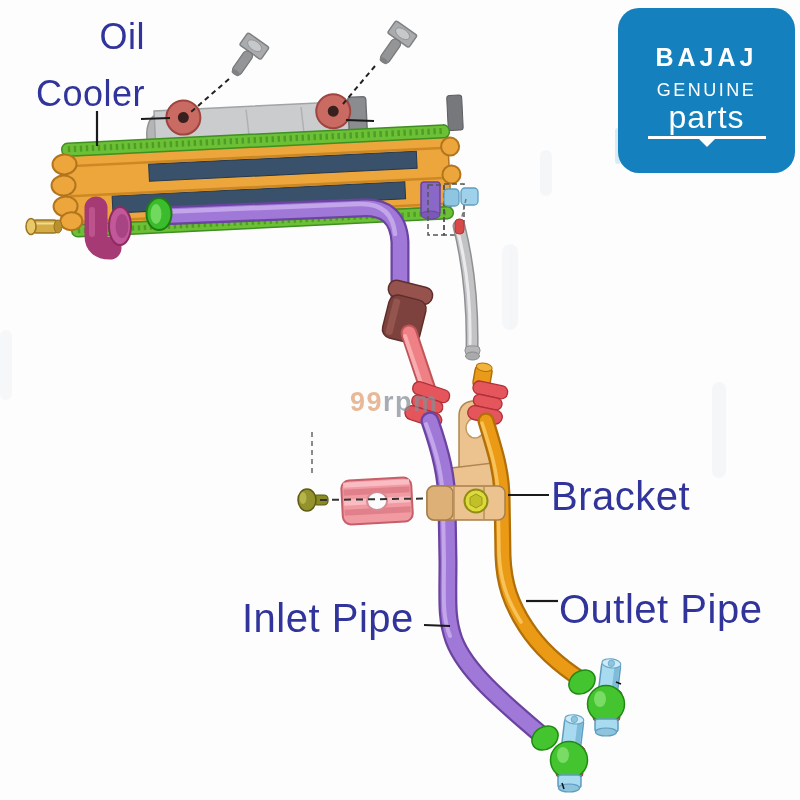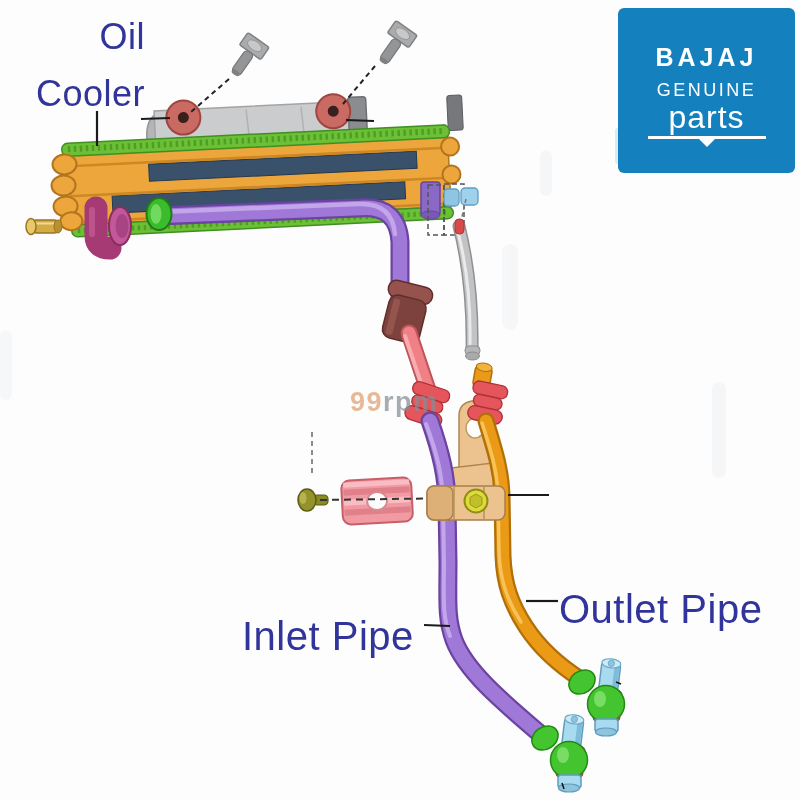--- a/index.html
+++ b/index.html
@@ -2,23 +2,23 @@
 <html><head>
 <meta charset="utf-8">
 <style>
   html,body{margin:0;padding:0;}
   body{width:800px;height:800px;overflow:hidden;background:#fdfdfd;font-family:"Liberation Sans",sans-serif;}
   .stage{position:relative;width:800px;height:800px;}
   .stage > svg{position:absolute;left:0;top:0;}
   .lbl{position:absolute;font-size:40px;line-height:1.05;color:#30349b;white-space:nowrap;letter-spacing:0.5px;}
   .lbl.oil{left:36px;top:9px;font-size:36px;line-height:1.58;text-align:right;}
   .lbl.bracket{left:551px;top:475px;}
-  .lbl.inlet{left:242px;top:597px;margin-top:18px;}
+  .lbl.inlet{left:242px;top:597px;}
   .lbl.outlet{left:559px;top:588px;}
-  .logo{position:absolute;left:618px;top:8px;width:177px;height:165px;border-radius:6px;
+  .logo{position:absolute;left:618px;top:8px;width:177px;height:165px;border-radius:21px;
         background:#1480bd;color:#fff;text-align:center;box-sizing:border-box;}
   .logo .brand{margin-top:35px;font-size:25px;font-weight:800;letter-spacing:4px;}
   .logo .genuine{margin-top:8px;font-size:18px;font-weight:500;letter-spacing:2.5px;}
   .logo .parts{margin-top:0px;font-size:32px;font-weight:400;letter-spacing:1px;line-height:1.02;}
   .logo .uline{width:118px;height:3px;background:#fff;margin:2px auto 0;}
   .logo .chev{width:0;height:0;border-left:8px solid transparent;border-right:8px solid transparent;
               border-top:8px solid #fff;margin:0 auto;}
 </style>
 </head>
 <body>
@@ -261,20 +261,21 @@
     <line x1="526" y1="601" x2="558" y2="601"></line>
   </g>
 
   <text x="350" y="411" font-size="27" font-weight="600" letter-spacing="1.5" opacity="0.72"><tspan fill="#dfa073">99</tspan><tspan fill="#878e96">rpm</tspan></text>
 </svg>
 
   <div class="lbl oil" style="color: rgb(48, 52, 155);">
     <div>Oil</div>
     <div>Cooler</div>
   </div>
+  <div class="lbl bracket" style="color: rgb(48, 52, 155);">Bracket</div>
   <div class="lbl inlet" style="color: rgb(48, 52, 155);">Inlet Pipe</div>
   <div class="lbl outlet" style="color: rgb(48, 52, 155);">Outlet Pipe</div>
 
   <div class="logo" style="background-color: rgb(20, 128, 189);">
     <div class="brand">BAJAJ</div>
     <div class="genuine">GENUINE</div>
     <div class="parts">parts</div>
     <div class="uline"></div>
     <div class="chev"></div>
   </div>

